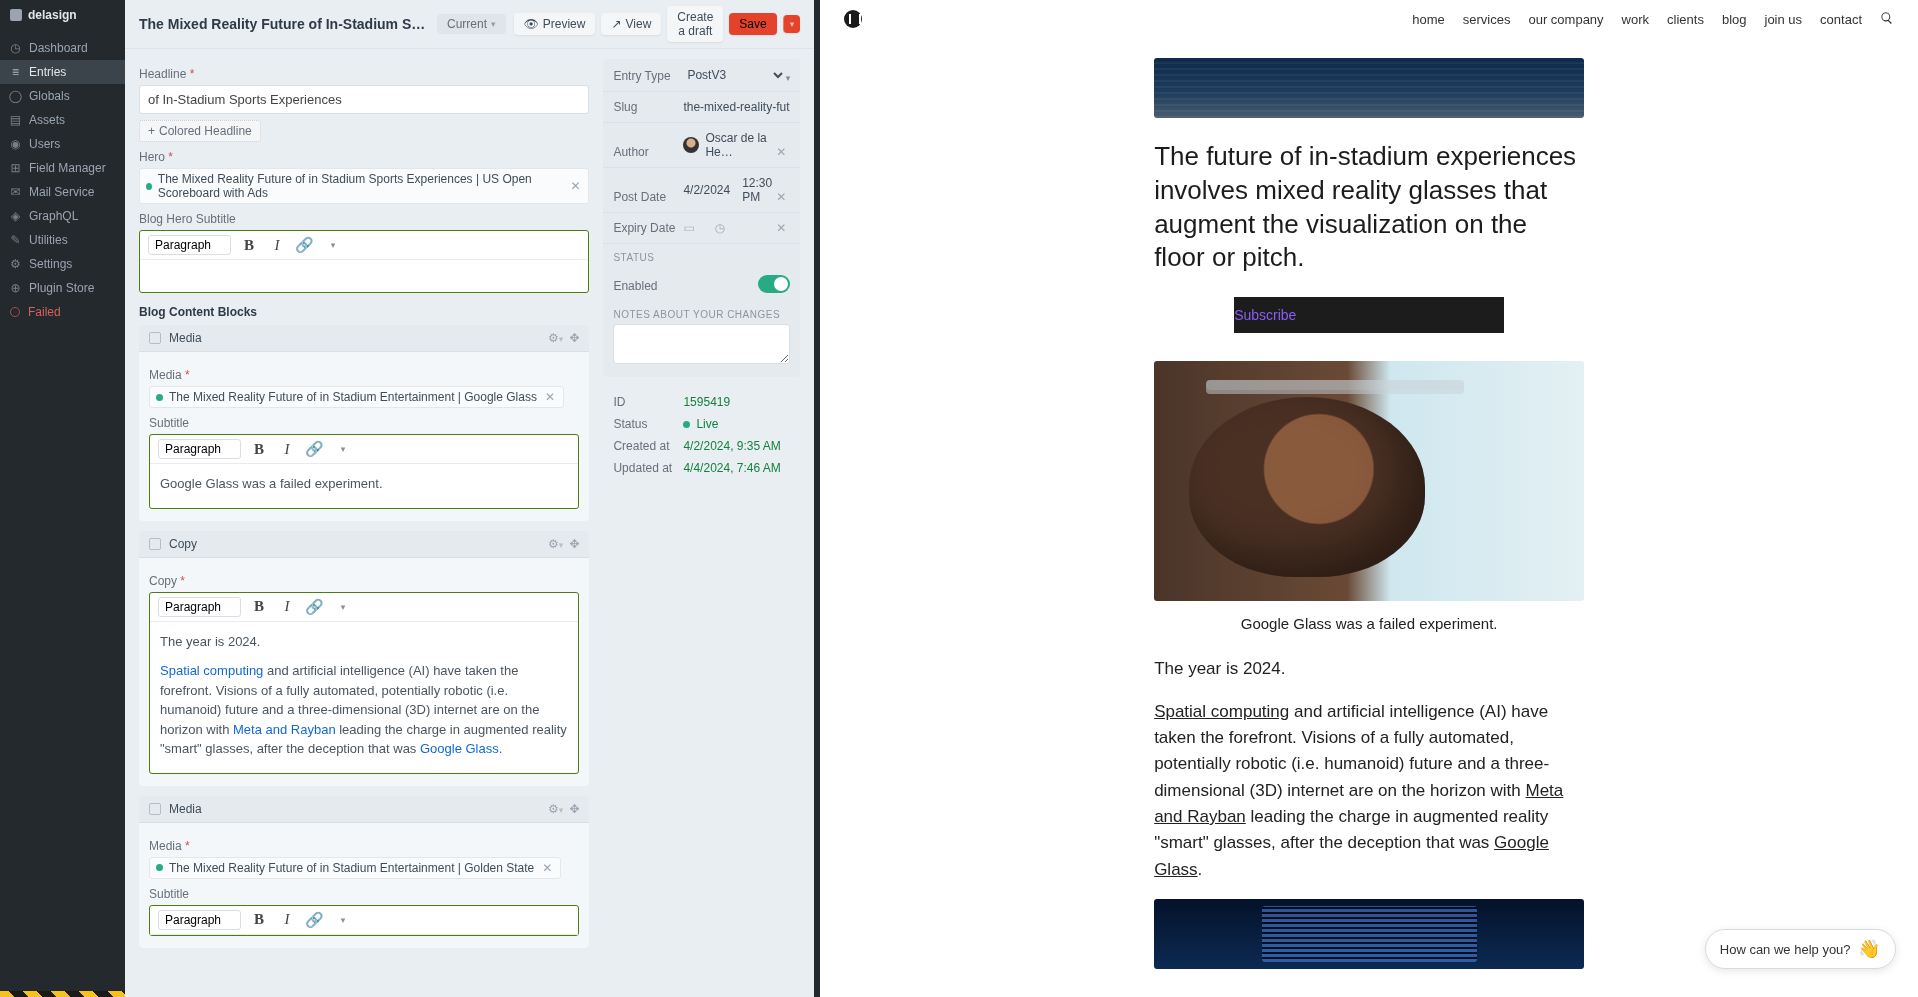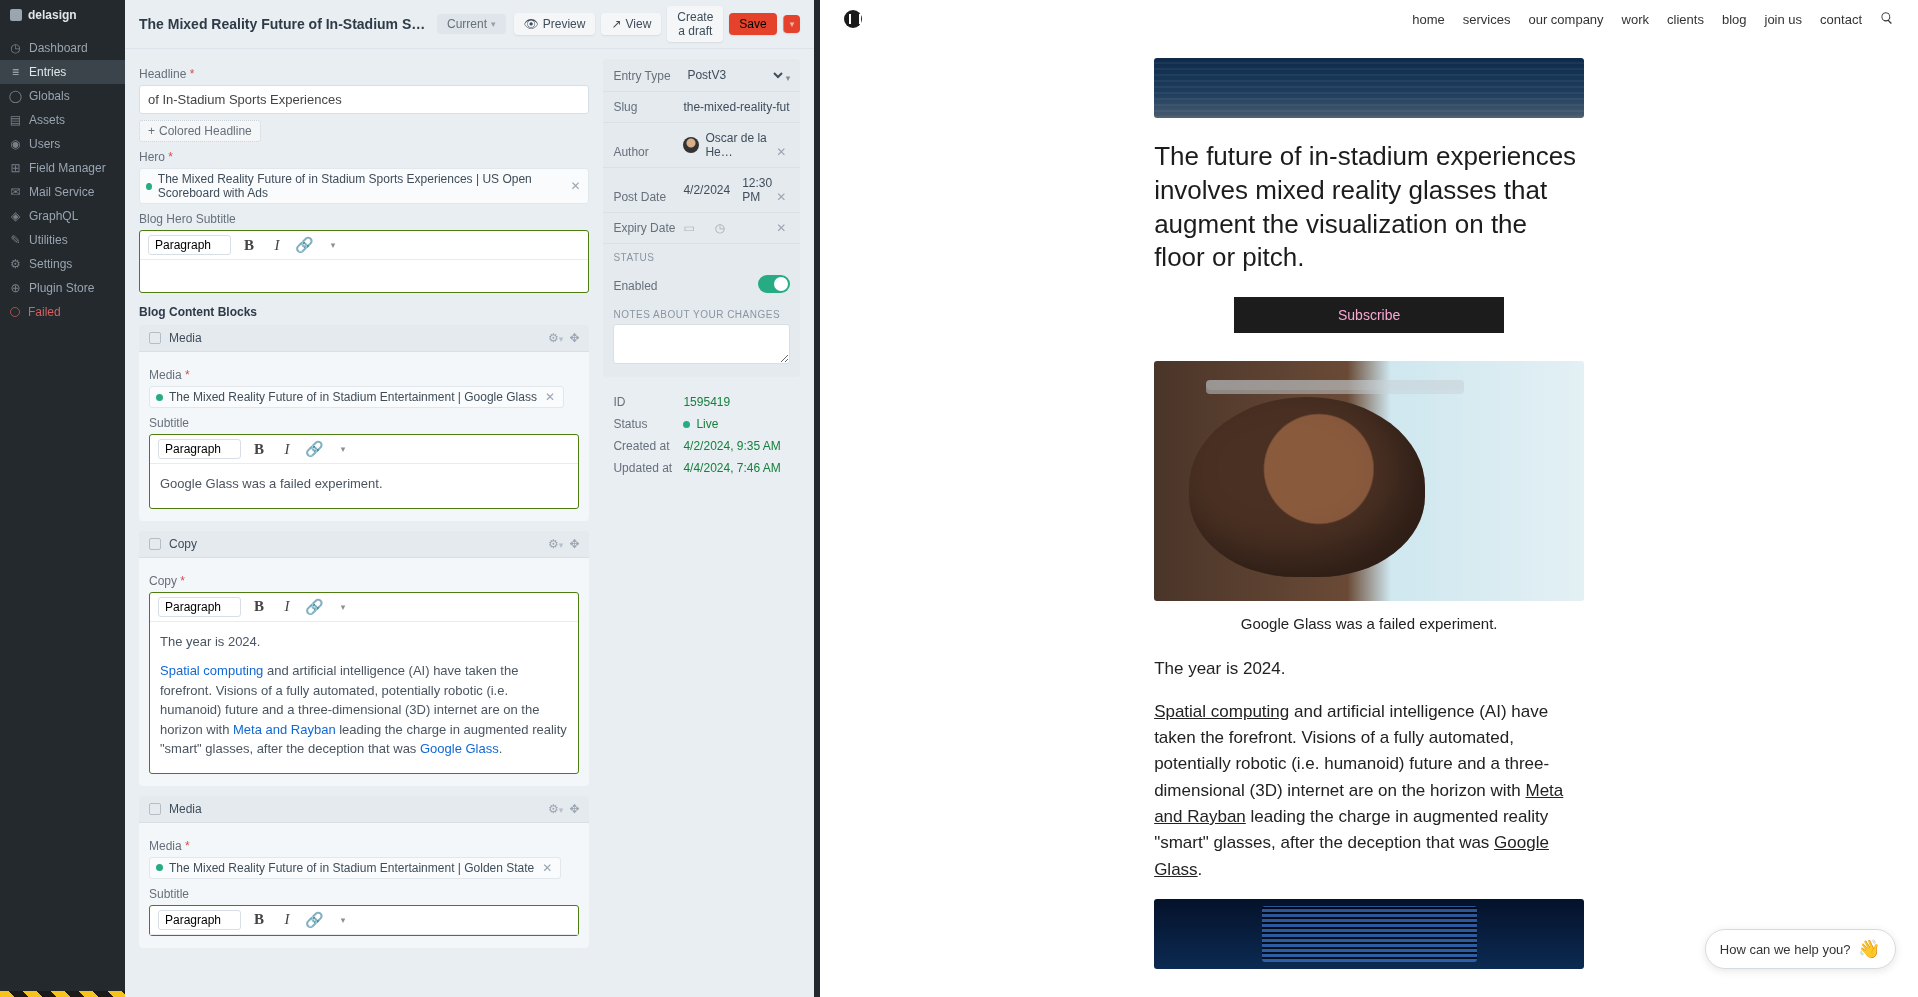--- a/index.html
+++ b/index.html
@@ -98,21 +98,21 @@
 .img-ph.glass { height:240px; background:linear-gradient(90deg,#4a3529 0%,#6a4a36 45%, #cfe7ef 55%, #e3f0f4 100%);}
 .img-ph.glass::before { content:""; position:absolute; left:8%; top:15%; width:55%; height:75%; border-radius:50% 50% 45% 45%;
   background:radial-gradient(circle at 55% 40%, #8a5a3d 0 32%, #4a3023 33% 100%);
   box-shadow: inset -20px -20px 40px rgba(0,0,0,.4);}
 .img-ph.glass::after { content:""; position:absolute; left:12%; top:8%; width:60%; height:10px; background:rgba(200,210,215,.6); border-radius:4px; box-shadow:0 4px 0 rgba(200,210,215,.5);}
 .img-ph.stadium2 { height:70px; background:linear-gradient(180deg,#04122a 0%,#0c2a52 100%);}
 .img-ph.stadium2::before { content:""; position:absolute; left:25%; right:25%; top:10%; bottom:10%;
   background:repeating-linear-gradient(0deg, rgba(80,150,255,.5) 0 3px, rgba(0,0,0,.6) 3px 5px);
   border-radius:3px;}
 .article h2 { font-size:26px; line-height:1.3; font-weight:500; color:#1c1c1c; margin:22px 0;}
-.subscribe { display:block; width:270px; margin:0 auto 28px; background:#1c1c1c; color:#f9a8d4; text-align:center; padding:10px 0; font-size:14px; cursor:pointer;}
+.subscribe { display:block; width:270px; margin:0 auto 28px; background:#1c1c1c; color:#8b5cf6; padding:10px 0; font-size:14px; cursor:pointer;}
 .caption { text-align:center; font-size:15px; color:#222; margin:14px 0 24px;}
 .para { font-size:17px; line-height:1.55; color:#222; margin-bottom:16px;}
 .para a { color:#222; text-decoration:underline;}
 
 
 .chat-bubble { position:fixed; right:22px; bottom:28px; background:#fff; border:1px solid #d5dbe0; border-radius:22px; padding:8px 14px; font-size:13px; color:#333; display:flex; align-items:center; gap:8px; box-shadow:0 2px 8px rgba(0,0,0,.1); cursor:pointer;}
 .wave { font-size:18px;}
 
 
 .tape { position:absolute; left:0; bottom:0; width:125px; height:6px; background:repeating-linear-gradient(45deg,#f7c21c 0 10px,#1a1a1a 10px 20px);}

